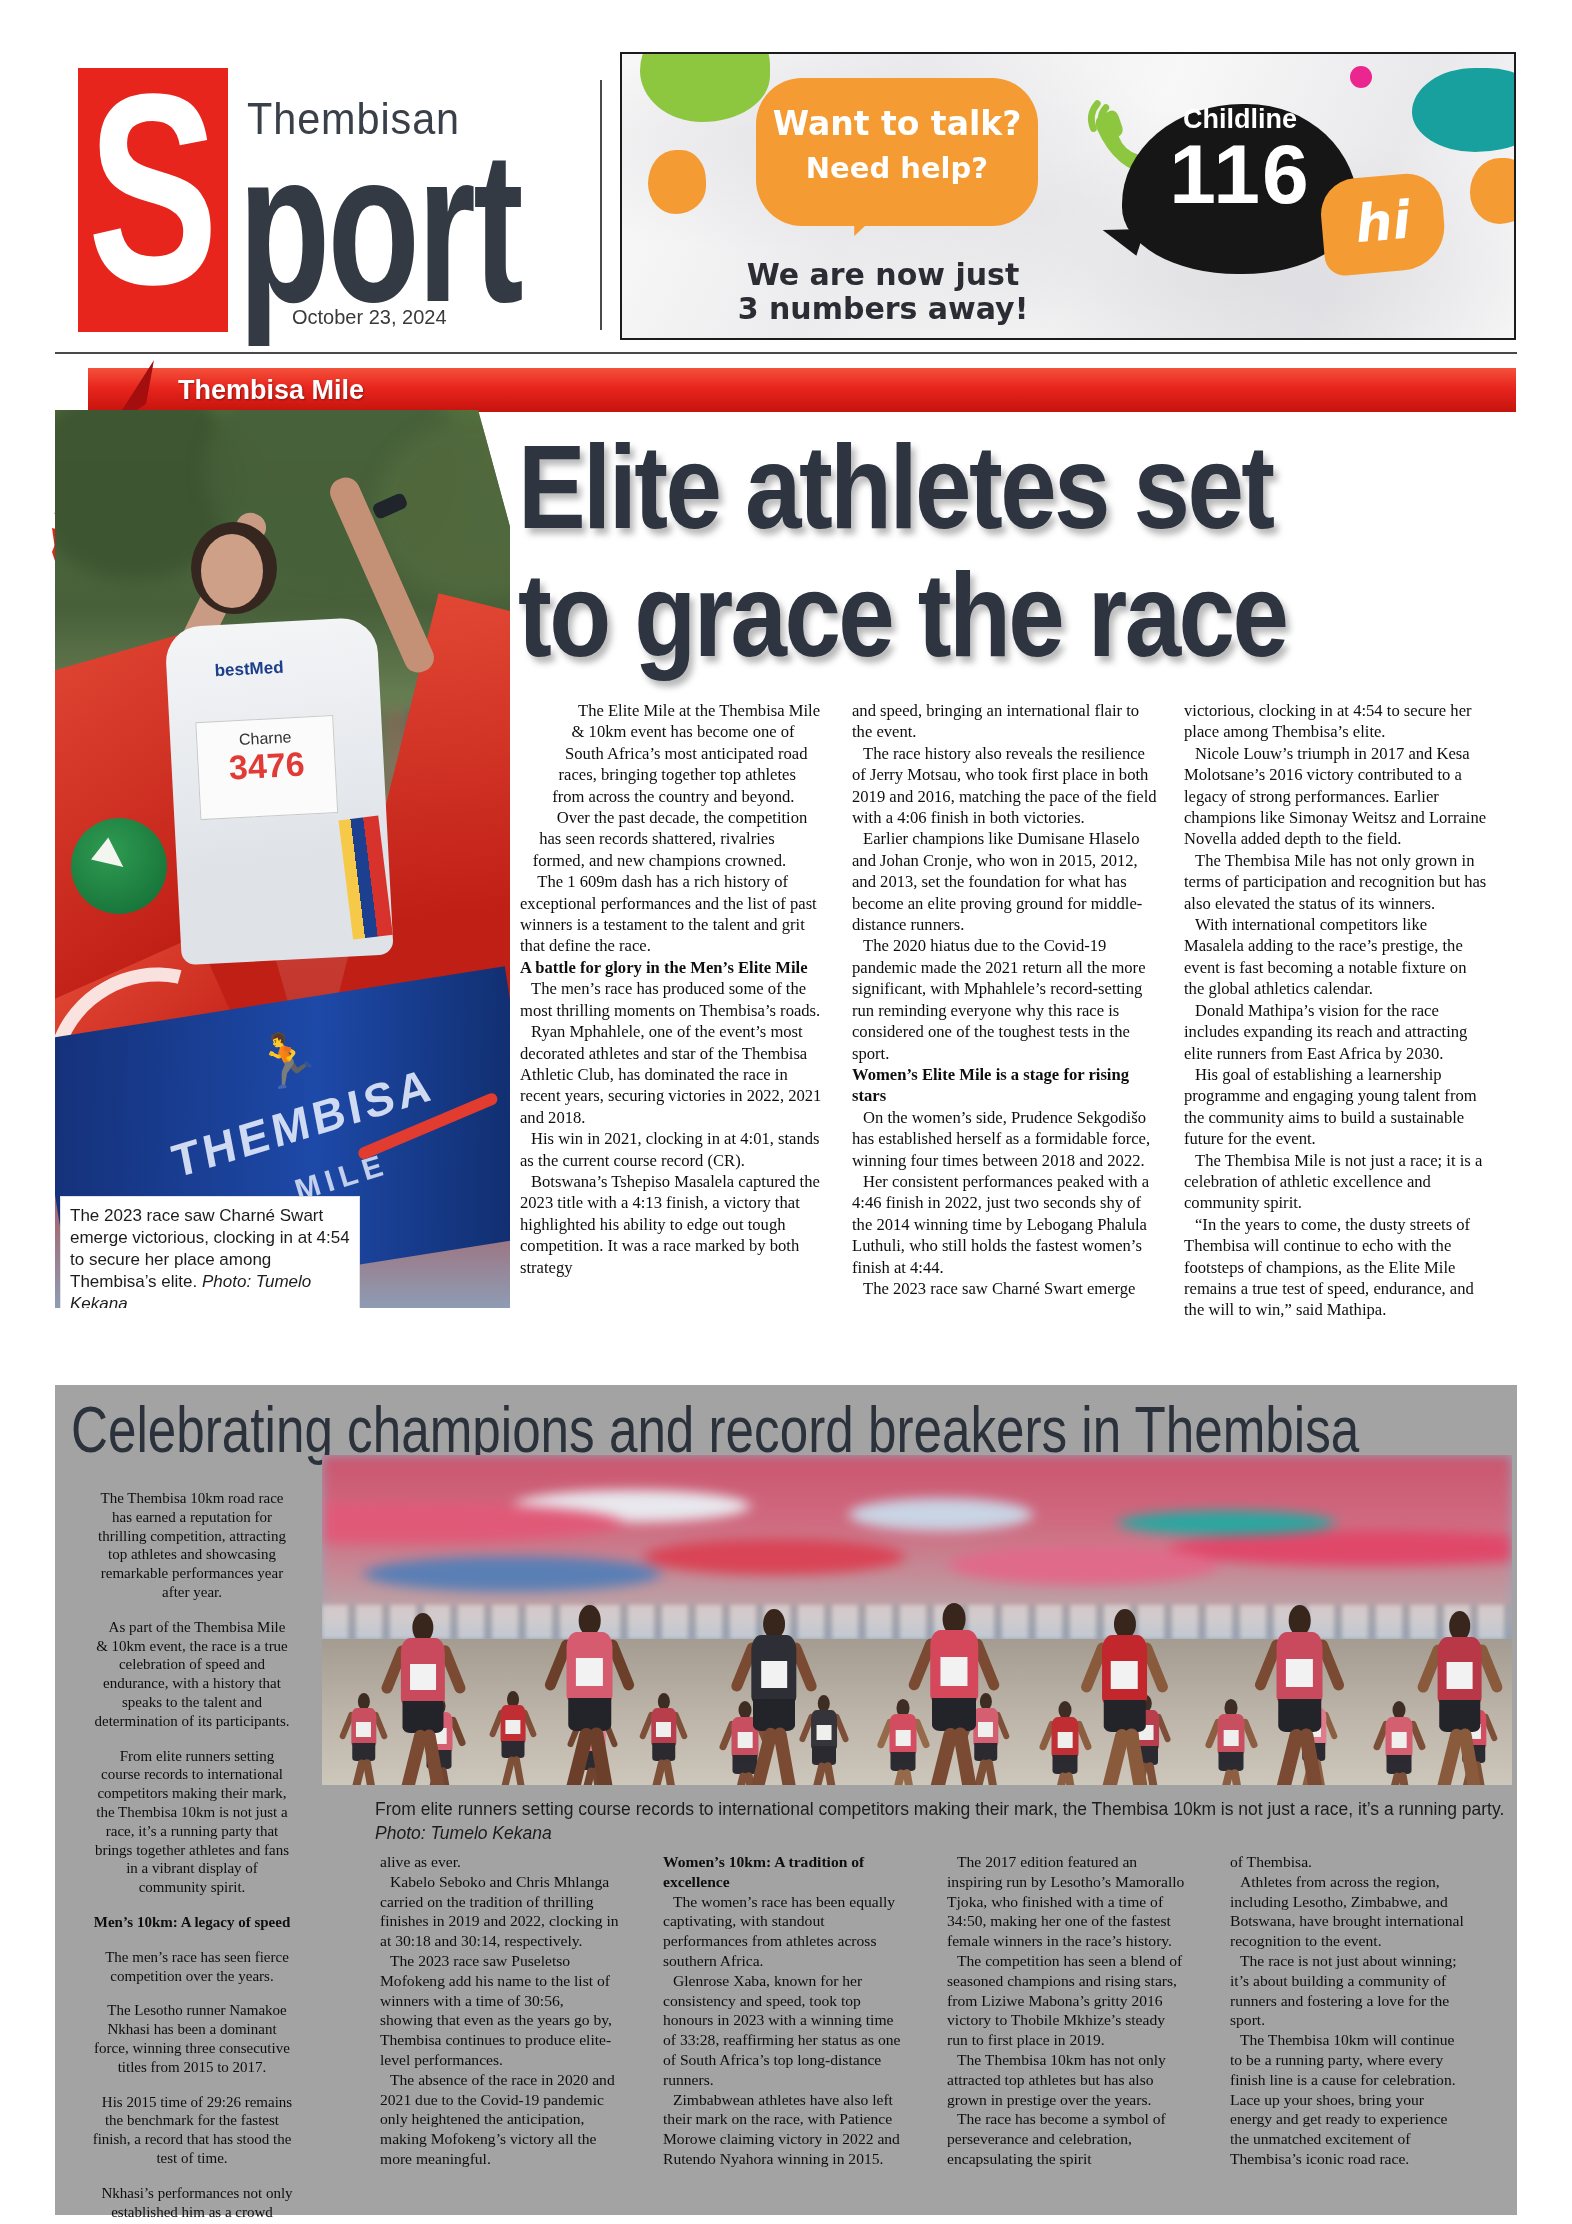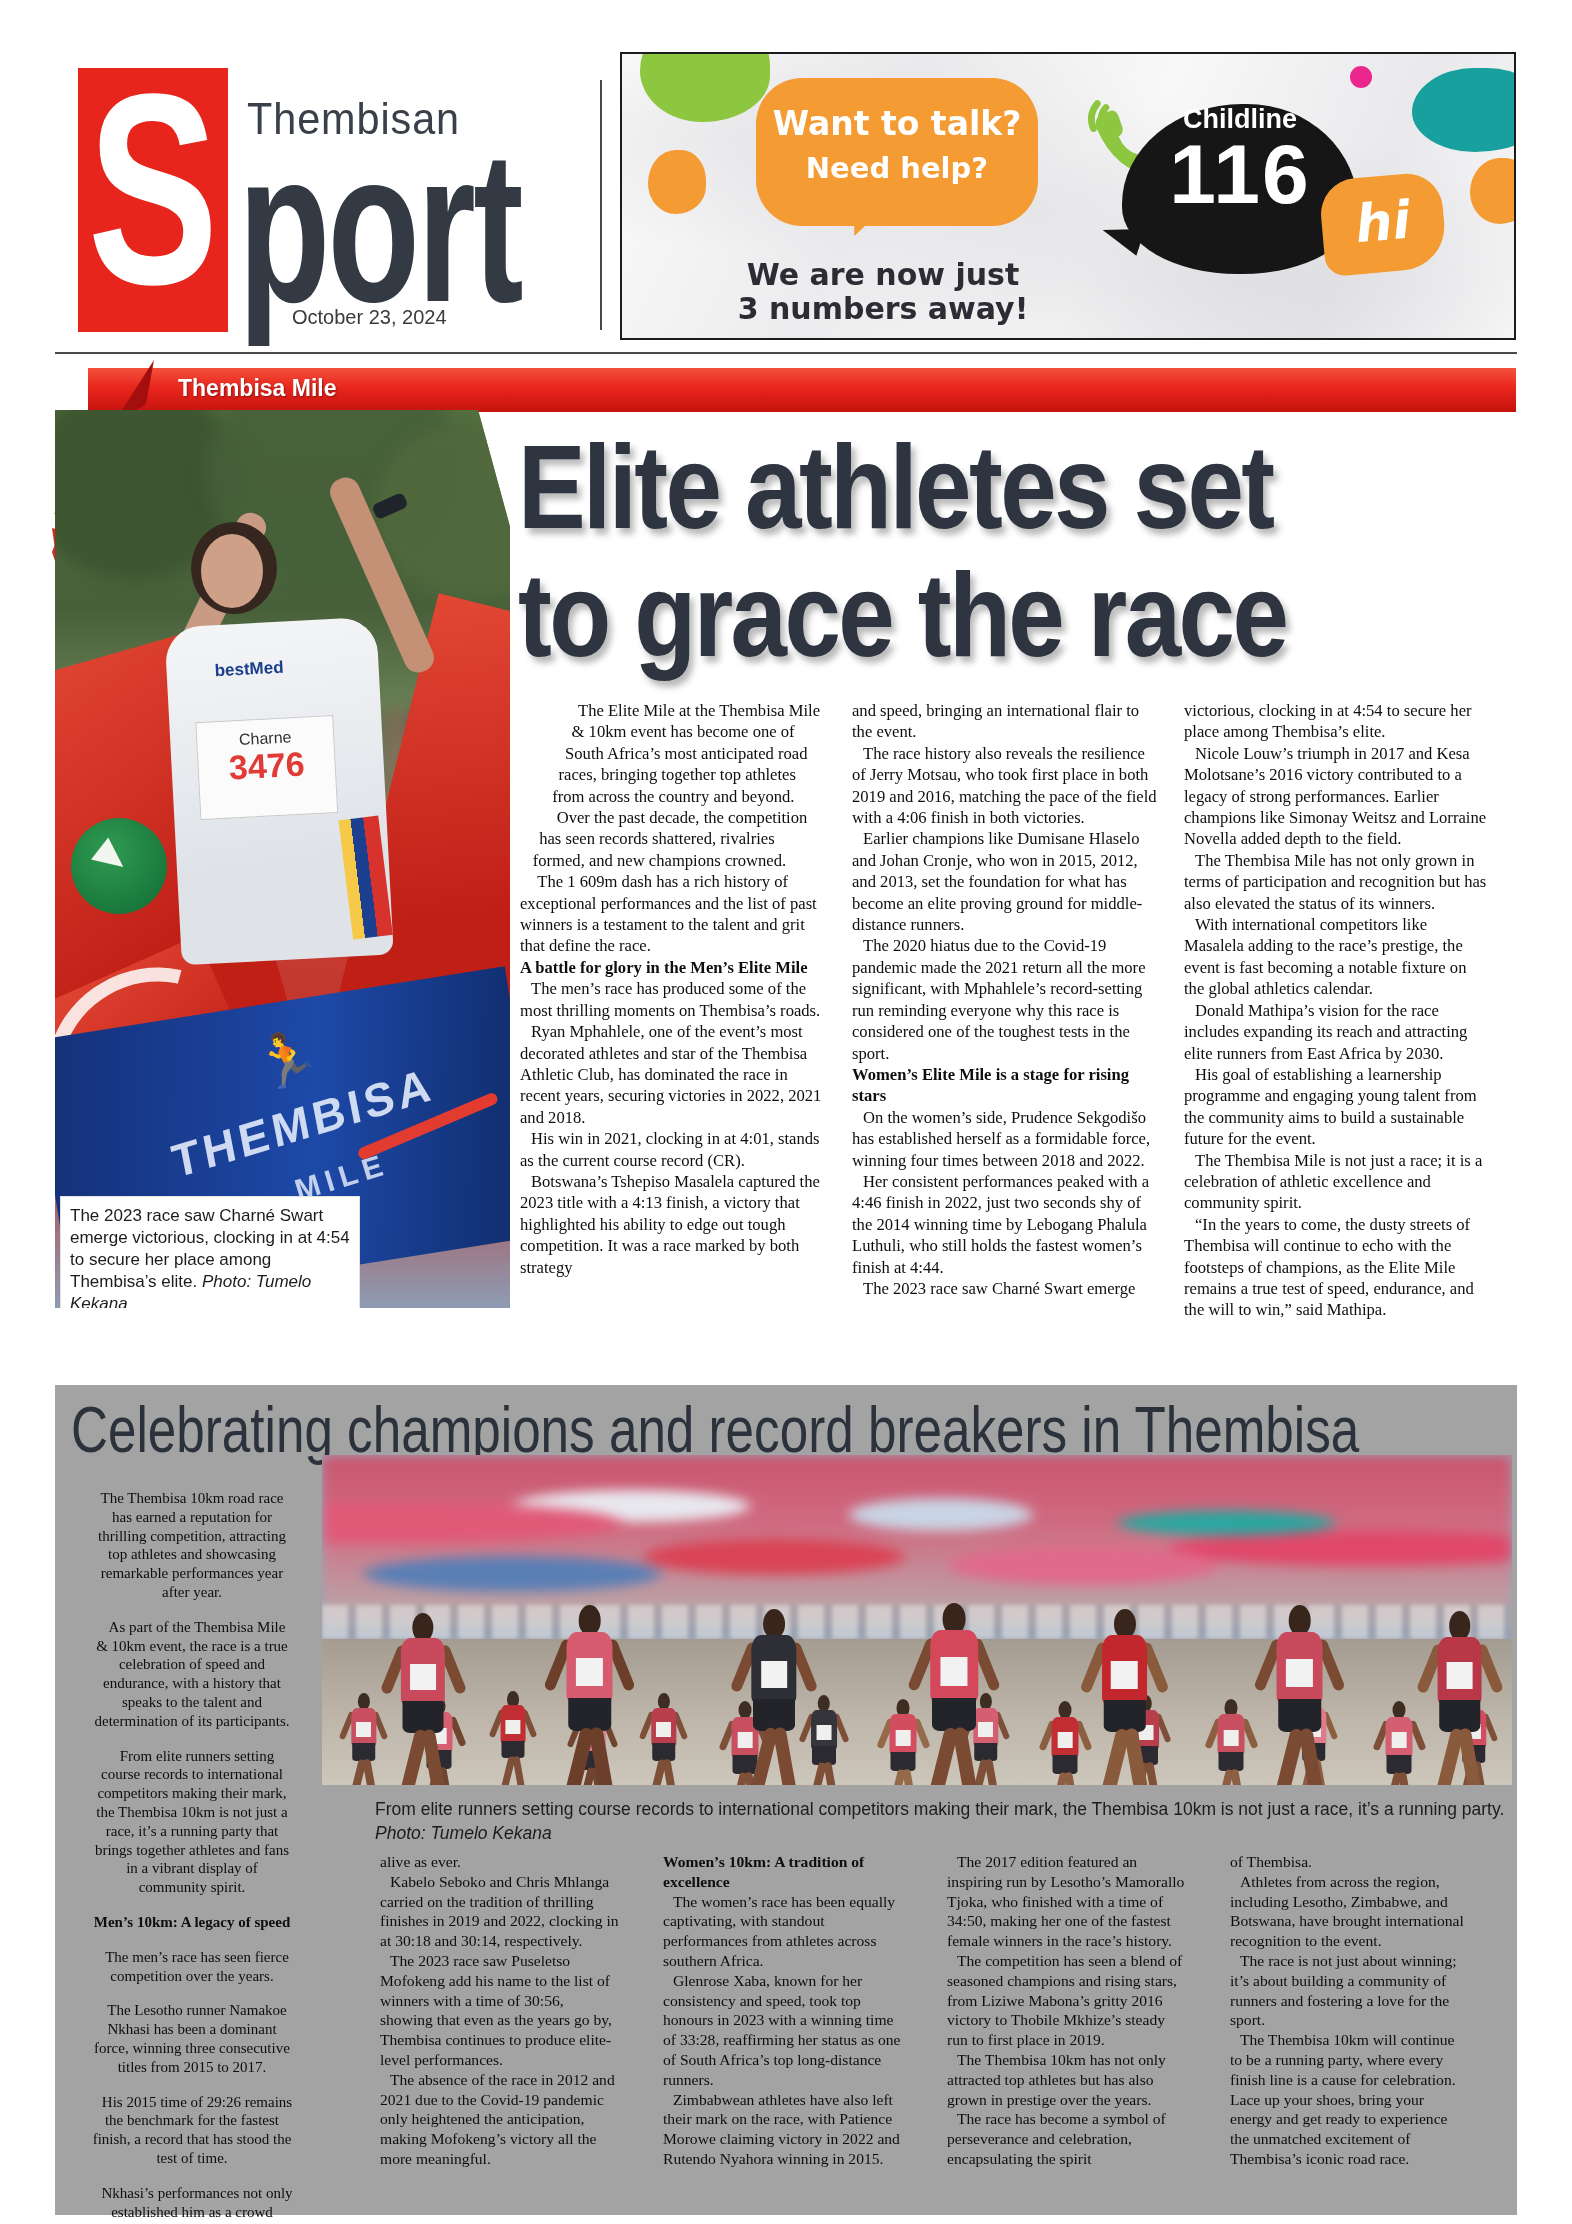--- a/index.html
+++ b/index.html
@@ -51,21 +51,21 @@
   .ad-116{font-size:84px;font-weight:800;line-height:78px;letter-spacing:2px;font-family:"Liberation Sans",sans-serif;}
   .ad-hi{position:absolute;left:700px;top:122px;width:122px;height:96px;background:#f49b33;
          border-radius:36px 36px 44px 20px;transform:rotate(-5deg);color:#fff;text-align:center;
          font-style:italic;font-weight:bold;font-size:52px;line-height:92px;}
   .ad-arcs{position:absolute;stroke:#8dc63f;fill:none;stroke-width:7;stroke-linecap:round;}
 
   
   .banner{position:absolute;left:88px;top:368px;width:1428px;height:44px;
           background:linear-gradient(180deg,#f4513c 0%,#e8251d 45%,#c5130d 100%);}
   .banner-label{position:absolute;left:90px;top:7px;color:#fff;font-family:"Liberation Sans",sans-serif;
-                font-weight:bold;font-size:23px;text-shadow:1px 1px 2px rgba(0,0,0,.35);}
+                font-weight:bold;font-size:27px;text-shadow:1px 1px 2px rgba(0,0,0,.35);}
   .banner-fold{position:absolute;left:50px;top:356px;width:110px;height:240px;}
 
   
   .photo1{position:absolute;left:55px;top:410px;width:455px;height:898px;overflow:hidden;
           clip-path:polygon(0 0,93% 0,100% 13%,100% 100%,0 100%);
           background:linear-gradient(180deg,#54713f 0%,#47603a 22%,#6d8256 34%,#9aa58a 40%,#c2542f 46%,#c63a31 60%,#b93028 78%,#8e9cb4 100%);}
   .p1-tree{position:absolute;border-radius:50%;filter:blur(9px);background:#3c5430;opacity:.9;}
   .p1-crowd{position:absolute;left:0;top:300px;width:455px;height:90px;filter:blur(7px);
             background:repeating-linear-gradient(90deg,#7d6652 0 26px,#47506b 26px 52px,#9c4436 52px 80px,#5d6f4e 80px 110px);opacity:.8;}
   .p1-flag{position:absolute;background:linear-gradient(160deg,#e24734,#c01f16 70%);}
@@ -552,21 +552,21 @@
 
     <div class="ph2-caption">
       <span>From elite runners setting course records to international competitors making their mark, the Thembisa 10km is not just a race, it’s a running party.</span><br>
       <span class="ph2-credit">Photo: Tumelo Kekana</span>
     </div>
 
     <div class="bcol bc1">
         <p class="para ni">alive as ever.</p>
         <p class="para">Kabelo Seboko and Chris Mhlanga carried on the tradition of thrilling finishes in 2019 and 2022, clocking in at 30:18 and 30:14, respectively.</p>
         <p class="para">The 2023 race saw Puseletso Mofokeng add his name to the list of winners with a time of 30:56, showing that even as the years go by, Thembisa continues to produce elite-level performances.</p>
-        <p class="para">The absence of the race in 2012 and 2021 due to the Covid-19 pandemic only heightened the anticipation, making Mofokeng’s victory all the more meaningful.</p>
+        <p class="para">The absence of the race in 2020 and 2021 due to the Covid-19 pandemic only heightened the anticipation, making Mofokeng’s victory all the more meaningful.</p>
       </div>
     <div class="bcol bc2">
         <p class="para bold">Women’s 10km: A tradition of excellence</p>
         <p class="para">The women’s race has been equally captivating, with standout performances from athletes across southern Africa.</p>
         <p class="para">Glenrose Xaba, known for her consistency and speed, took top honours in 2023 with a winning time of 33:28, reaffirming her status as one of South Africa’s top long-distance runners.</p>
         <p class="para">Zimbabwean athletes have also left their mark on the race, with Patience Morowe claiming victory in 2022 and Rutendo Nyahora winning in 2015.</p>
       </div>
     <div class="bcol bc3">
         <p class="para">The 2017 edition featured an inspiring run by Lesotho’s Mamorallo Tjoka, who finished with a time of 34:50, making her one of the fastest female winners in the race’s history.</p>
         <p class="para">The competition has seen a blend of seasoned champions and rising stars, from Liziwe Mabona’s gritty 2016 victory to Thobile Mkhize’s steady run to first place in 2019.</p>

